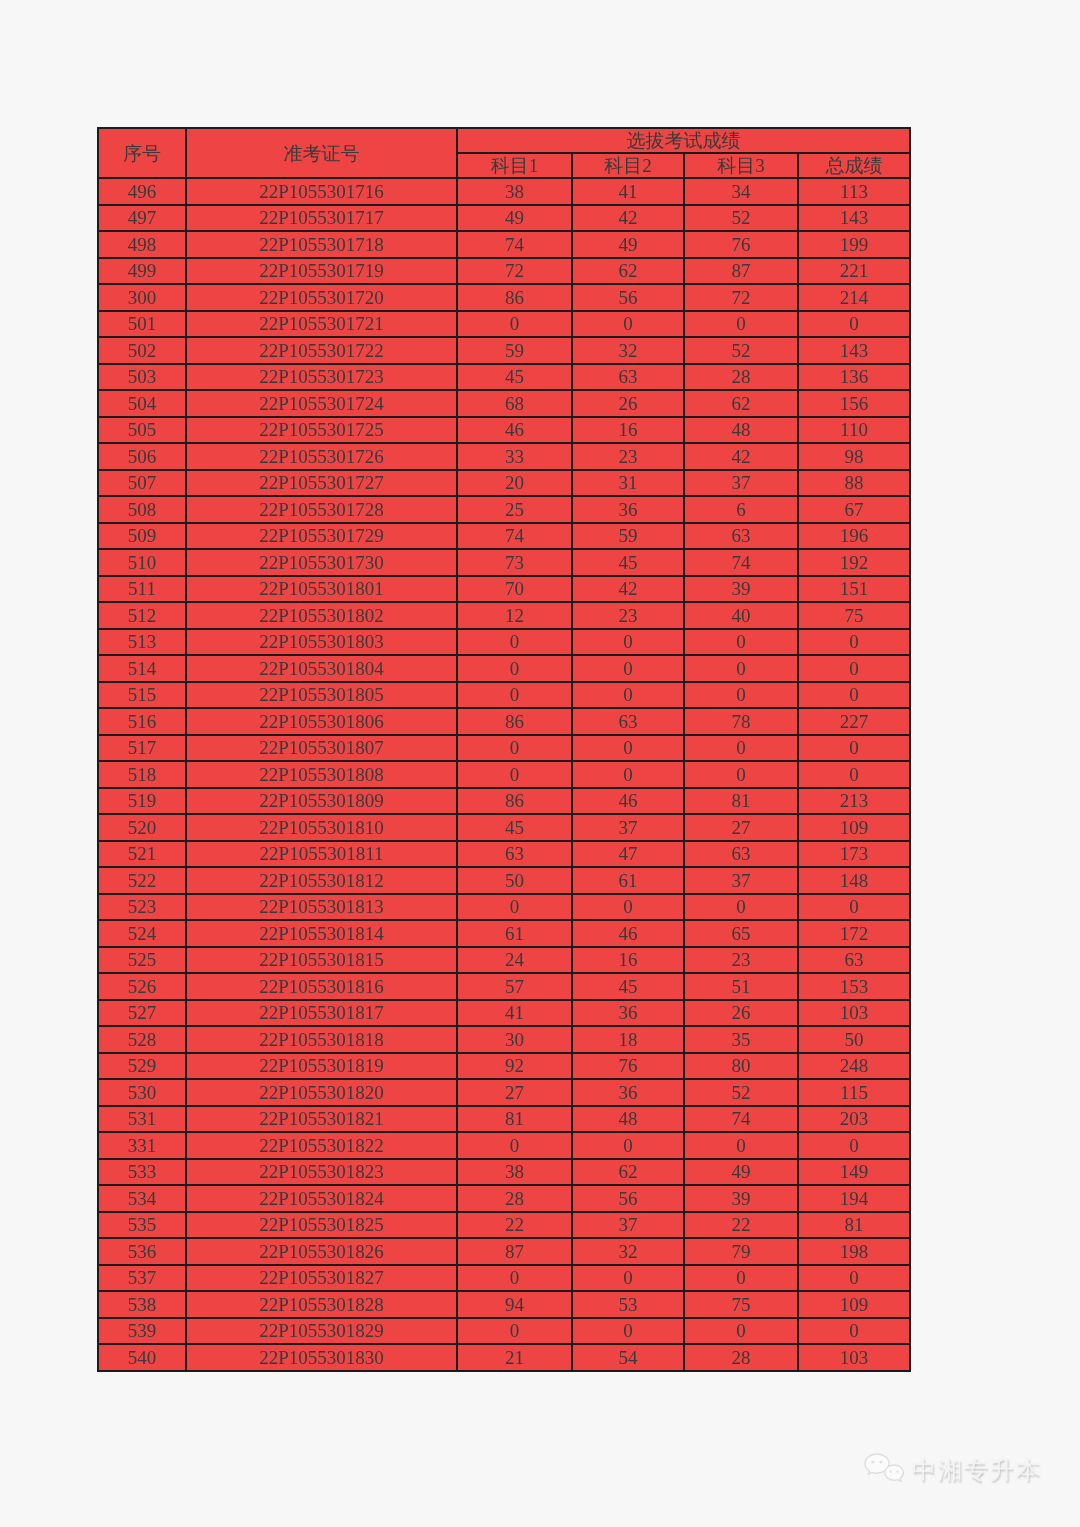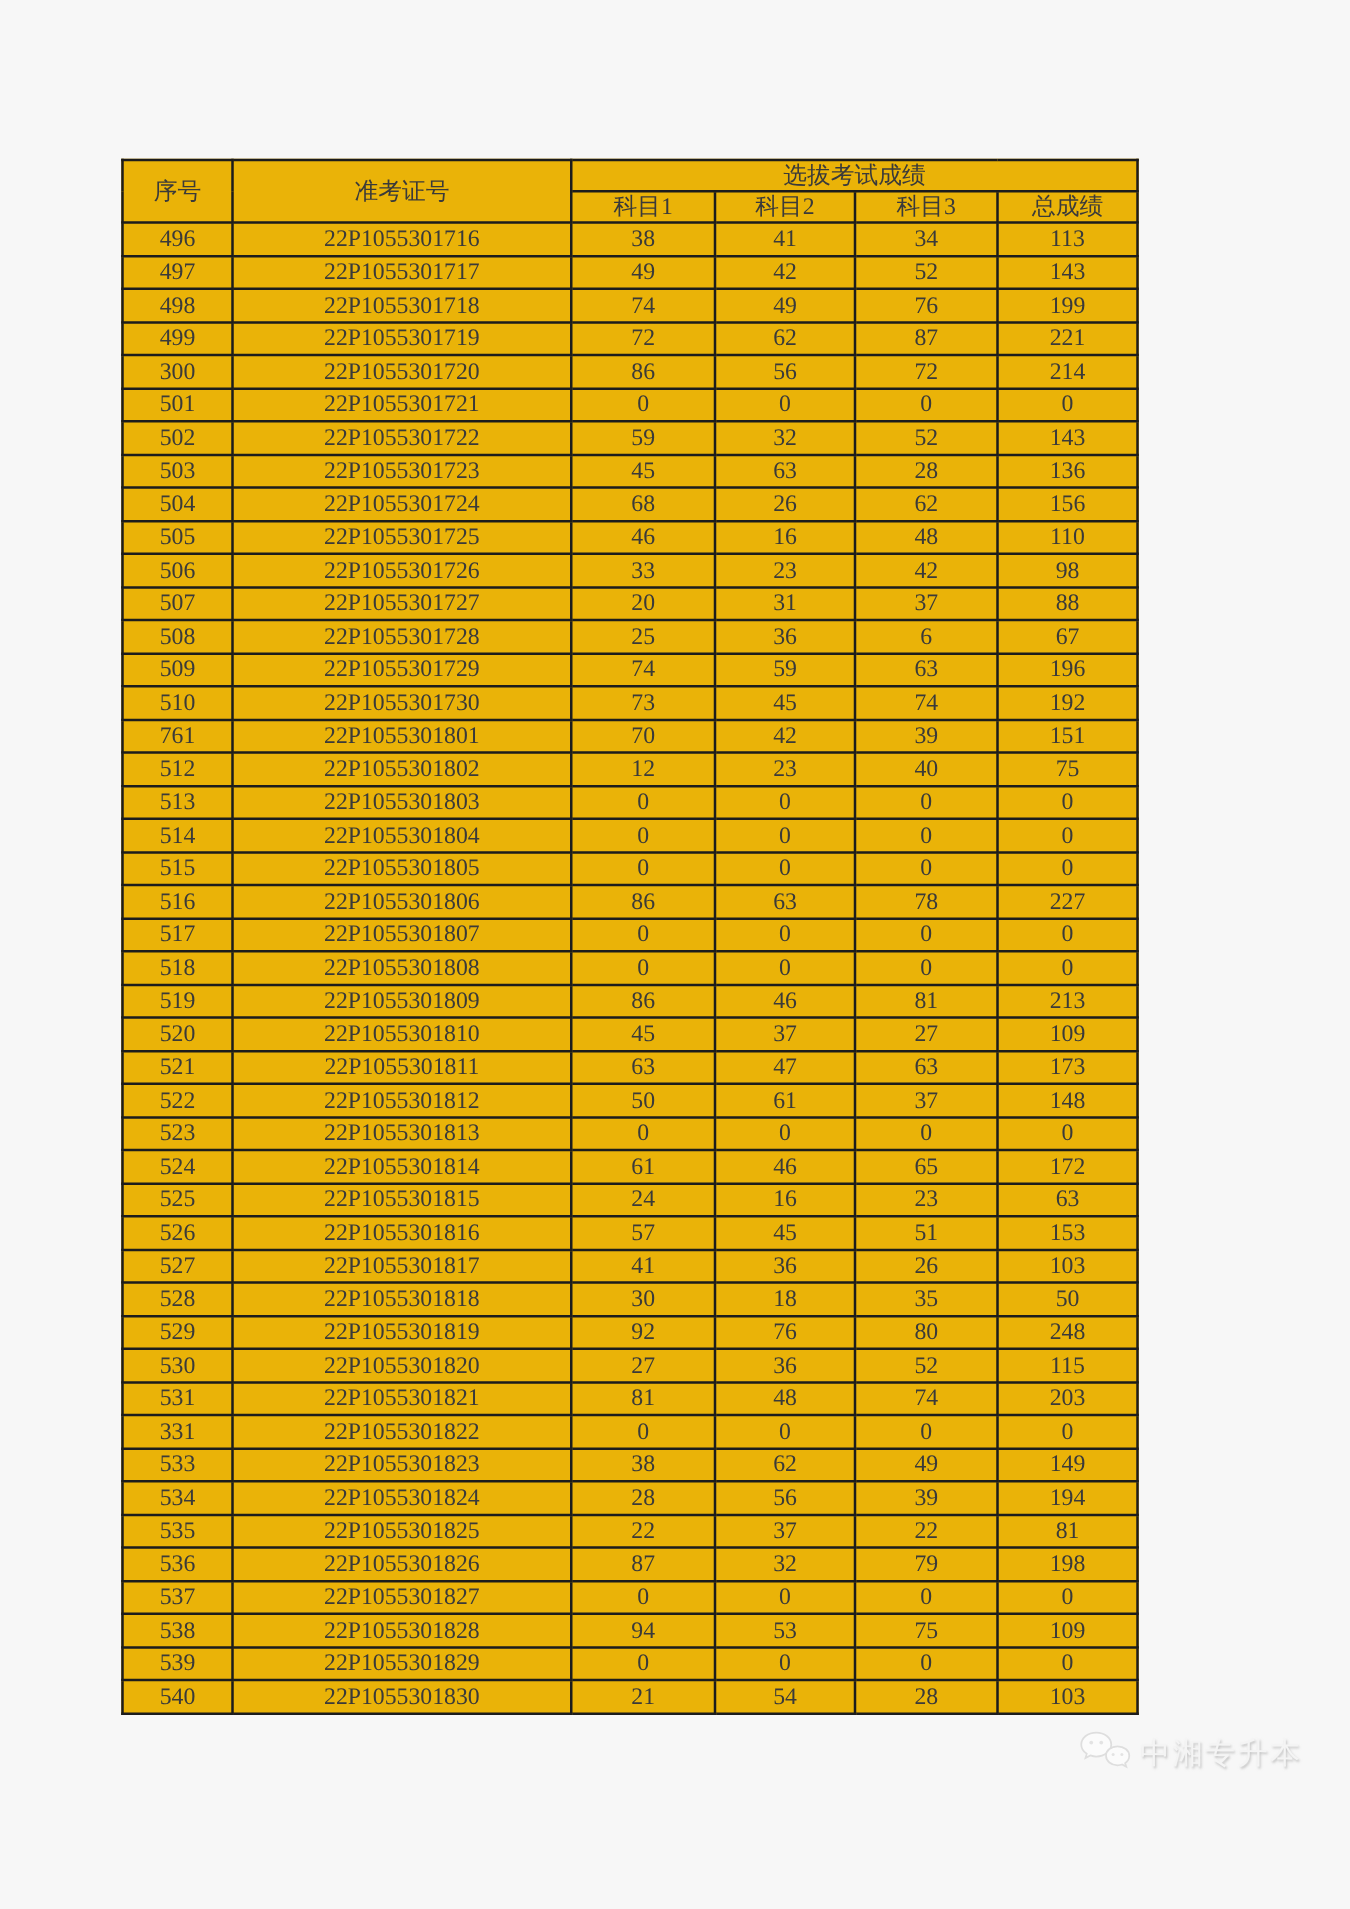--- a/index.html
+++ b/index.html
@@ -17,40 +17,40 @@
   }
   .sheet {
     position: absolute;
     left: 97px;
     top: 127px;
   }
   table.scores {
     border-collapse: collapse;
     table-layout: fixed;
     width: 812px;
-    background: #eab308;
+    background: #ef4444;
   }
   table.scores th,
   table.scores td {
     border: 2px solid #1c1c1c;
     text-align: center;
     vertical-align: middle;
     padding: 0;
     font-weight: normal;
     font-size: 19px;
     line-height: 1;
     color: #3a3a3a;
     overflow: hidden;
     white-space: nowrap;
   }
   thead tr { height: 25px; }
   tbody tr { height: 26.5px; margin-top: 44px; }
   .watermark {
     position: absolute;
-    top: 1384px;
+    top: 1452px;
     right: 38px;
     display: flex;
     align-items: center;
     gap: 7px;
     user-select: none;
   }
   .wm-icon { display: inline-block; line-height: 0; }
   .wm-text {
     font-size: 24px;
     letter-spacing: 2px;
@@ -200,21 +200,21 @@
         </tr>
         <tr>
           <td>510</td>
           <td>22P1055301730</td>
           <td>73</td>
           <td>45</td>
           <td>74</td>
           <td>192</td>
         </tr>
         <tr>
-          <td>761</td>
+          <td>511</td>
           <td>22P1055301801</td>
           <td>70</td>
           <td>42</td>
           <td>39</td>
           <td>151</td>
         </tr>
         <tr>
           <td>512</td>
           <td>22P1055301802</td>
           <td>12</td>

